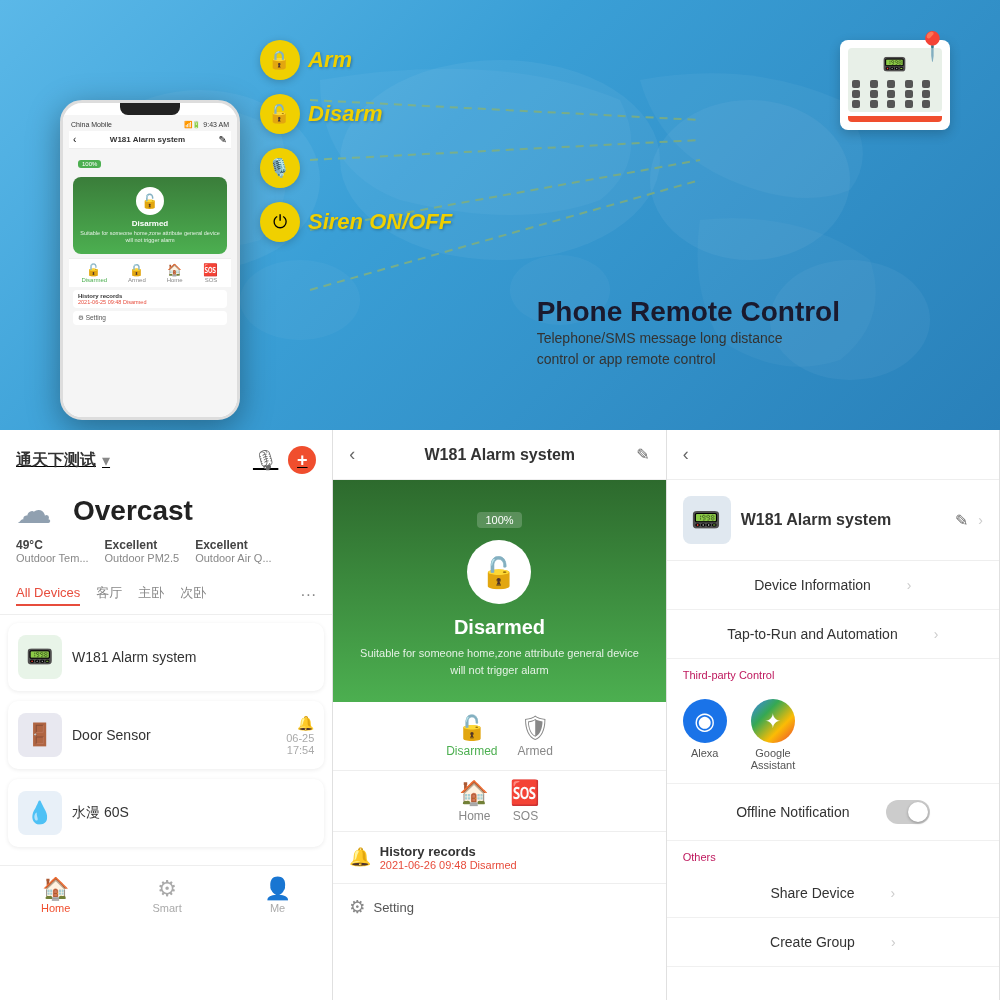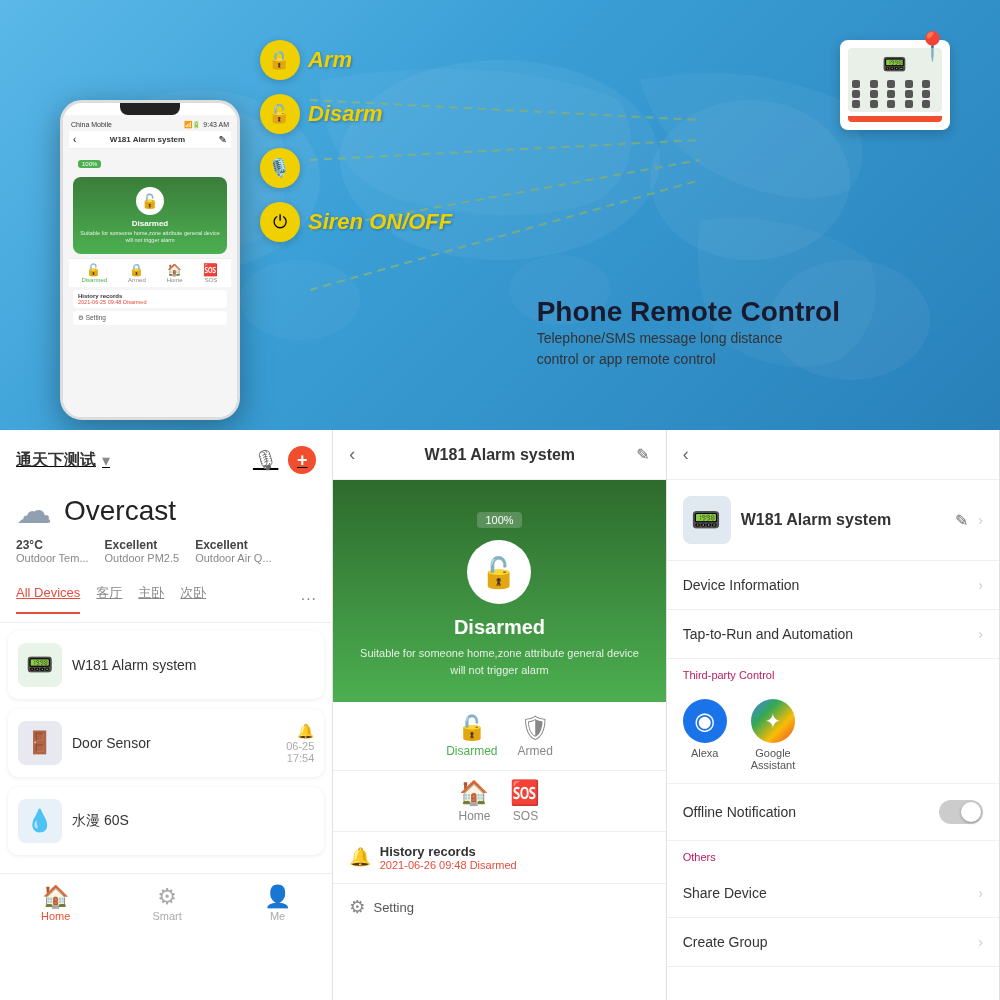--- a/index.html
+++ b/index.html
@@ -85,26 +85,26 @@
     .panel { background: #fff; flex: 1; border-right: 1px solid #e0e0e0; overflow: hidden; }
     .panel-header { padding: 16px 16px 8px; display: flex; align-items: center; justify-content: space-between; text-decoration: underline; }
     .header-title-row { display: flex; align-items: center; gap: 6px; }
     .header-title { font-size: 16px; font-weight: 600; color: #333; }
     .header-icons { display: flex; gap: 10px; align-items: center; }
     .mic-icon { font-size: 20px; color: #666; }
     .plus-icon { width: 28px; height: 28px; background: #f04e2e; border-radius: 50%; display: flex; align-items: center; justify-content: center; color: #fff; font-size: 18px; font-weight: bold; }
     .weather-section { padding: 8px 16px 12px; }
     .weather-main { display: flex; align-items: center; gap: 12px; }
     .weather-icon-large { font-size: 36px; color: #90a0b0; }
-    .weather-title { font-size: 28px; font-weight: 400; color: #222; }
+    .weather-title { font-size: 28px; font-weight: 700; color: #222; margin-left: 9px; }
     .weather-details { display: flex; gap: 16px; margin-top: 6px; }
     .weather-detail { font-size: 11px; color: #888; }
     .weather-detail strong { display: block; color: #444; font-size: 12px; }
     .device-tabs { display: flex; align-items: center; gap: 16px; padding: 8px 16px; border-bottom: 1px solid #eee; }
-    .tab-item { font-size: 13px; color: #888; padding-bottom: 12px; text-decoration: underline; }
+    .tab-item { font-size: 13px; color: #888; padding-bottom: 4px; }
     .tab-item.active { color: #e74c3c; border-bottom: 2px solid #e74c3c; }
     .more-dots { color: #888; font-size: 16px; margin-left: auto; }
     .device-list { padding: 8px; }
     .device-item { display: flex; align-items: center; gap: 10px; padding: 12px 10px; background: #fff; border-radius: 10px; box-shadow: 0 1px 4px rgba(0,0,0,0.08); margin-bottom: 10px; }
     .device-thumb { width: 44px; height: 44px; background: #e8f4e8; border-radius: 8px; display: flex; align-items: center; justify-content: center; font-size: 22px; }
     .device-name { font-size: 14px; color: #333; font-weight: 500; flex: 1; }
     .device-time { font-size: 11px; color: #aaa; text-align: right; }
     .device-sensor-icon { font-size: 14px; color: #aaa; }
 
     
@@ -141,21 +141,21 @@
 
     
     .panel3 { background: #fff; flex: 1; }
     .panel3-header { display: flex; align-items: center; padding: 14px 16px; border-bottom: 1px solid #eee; }
     .panel3-back { font-size: 18px; color: #666; }
     .panel3-device-info { display: flex; align-items: center; gap: 10px; padding: 16px; border-bottom: 1px solid #eee; }
     .panel3-device-thumb { width: 48px; height: 48px; background: #e0e8f0; border-radius: 8px; display: flex; align-items: center; justify-content: center; font-size: 24px; }
     .panel3-device-name { font-size: 16px; font-weight: 600; color: #333; flex: 1; }
     .panel3-edit-btn { font-size: 16px; color: #666; }
     .panel3-chevron { font-size: 14px; color: #ccc; }
-    .settings-item { display: flex; align-items: center; justify-content: space-between; padding: 16px 16px; border-bottom: 1px solid #f0f0f0; gap: 36px; }
+    .settings-item { display: flex; align-items: center; justify-content: center; padding: 16px 6px; border-bottom: 1px solid #f0f0f0; gap: 36px; }
     .settings-item-label { font-size: 14px; color: #333; }
     .settings-section-label { padding: 10px 16px 6px; font-size: 11px; color: #be185d; }
     .third-party { display: flex; gap: 24px; padding: 12px 16px; border-bottom: 1px solid #f0f0f0; }
     .tp-item { text-align: center; }
     .tp-icon { width: 44px; height: 44px; border-radius: 50%; display: flex; align-items: center; justify-content: center; margin: 0 auto 4px; font-size: 24px; }
     .tp-amazon { background: #1a73e8; color: #fff; }
     .tp-google { background: linear-gradient(135deg, #4285f4, #34a853, #fbbc05, #ea4335); color: #fff; }
     .tp-label { font-size: 11px; color: #555; }
     .toggle-switch { width: 44px; height: 24px; background: #ccc; border-radius: 12px; position: relative; cursor: pointer; }
     .toggle-knob { width: 20px; height: 20px; background: #fff; border-radius: 50%; position: absolute; top: 2px; right: 2px; box-shadow: 0 1px 3px rgba(0,0,0,0.3); }
@@ -298,21 +298,21 @@
       </div>
     </div>
 
     <div class="weather-section">
       <div class="weather-main">
         <span class="weather-icon-large">☁</span>
         <span class="weather-title">Overcast</span>
       </div>
       <div class="weather-details">
         <div class="weather-detail">
-          <strong>23°C</strong>
+          <strong>49°C</strong>
           <span>Outdoor Tem...</span>
         </div>
         <div class="weather-detail">
           <strong>Excellent</strong>
           <span>Outdoor PM2.5</span>
         </div>
         <div class="weather-detail">
           <strong>Excellent</strong>
           <span>Outdoor Air Q...</span>
         </div>

